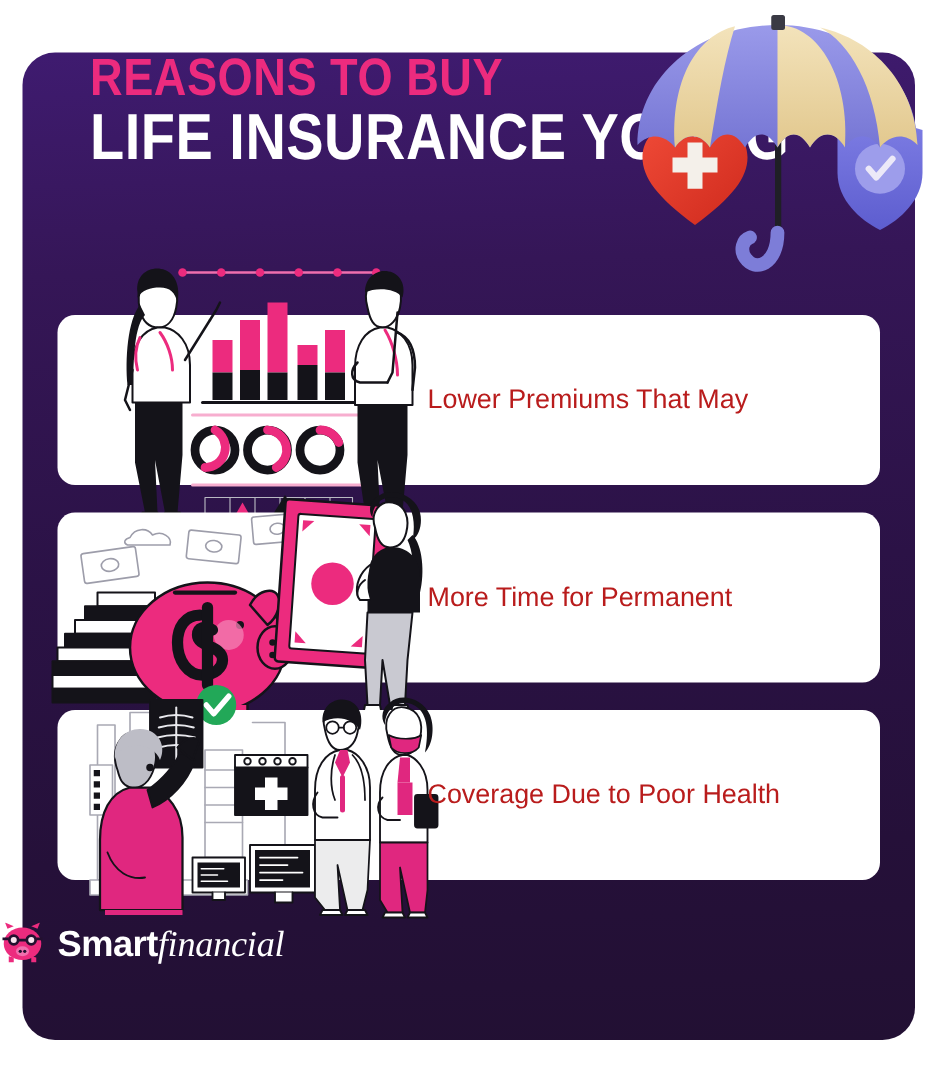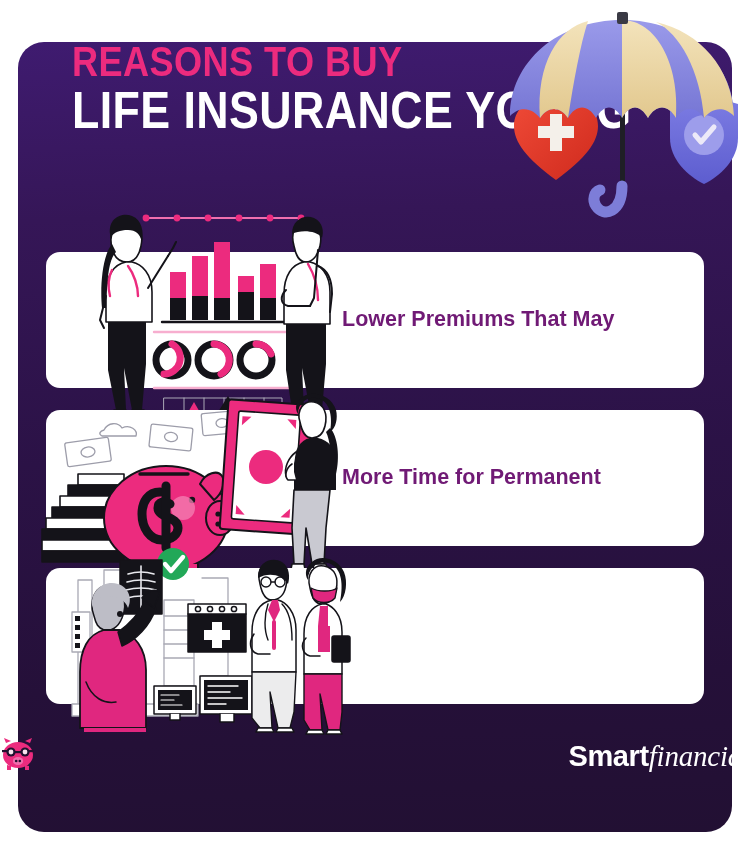--- a/index.html
+++ b/index.html
@@ -50,42 +50,42 @@
   .card-1 { left: 46px; top: 252px; width: 658px; height: 136px; }
   .card-2 { left: 46px; top: 410px; width: 658px; height: 136px; }
   .card-3 { left: 46px; top: 568px; width: 658px; height: 136px; }
 
   .card-text {
     position: absolute;
     left: 296px;
     top: 50%;
     transform: translateY(-50%);
     width: 350px;
-    color: #701a75;
+    color: #b91c1c;
     font-size: 21.5px;
     line-height: 1.35;
-    font-weight: 700;
+    font-weight: 400;
   }
   .card-3 .card-text { left: 296px; }
 
   .illus {
     position: absolute;
     left: 0; top: 0;
     width: 300px; height: 136px;
     overflow: visible;
     pointer-events: none;
   }
   .illus svg { position: absolute; overflow: visible; }
 
   
   .logo {
     position: absolute;
     left: 0; right: 0;
     top: 738px;
-    display: flex; align-items: center; justify-content: space-between;
+    display: flex; align-items: center; justify-content: flex-start;
     gap: 10px;
     z-index: 30;
   }
   .logo-text { white-space: nowrap; }
   .logo-smart {
     color: #ffffff; font-size: 29px; font-weight: 700; letter-spacing: -0.4px;
   }
   .logo-fin {
     color: #ffffff; font-size: 29px; font-weight: 400; font-style: italic;
     font-family: "Liberation Serif", serif; letter-spacing: -0.2px;
@@ -437,20 +437,21 @@
             <path d="M264 86 C258 92 260 102 268 104 L278 104" stroke="#141319" stroke-width="1.5"></path>
             <rect x="290" y="84" width="18" height="26" rx="2" fill="#141319" stroke="#141319"></rect>
             <path d="M262 122 L262 168 L268 178 L280 178 L278 142 L286 178 L298 178 L300 160 L300 122 Z" fill="#e0277f" stroke="#141319" stroke-width="1.4"></path>
             <path d="M266 178 L264 182 L282 182 L280 178 Z" fill="#fff"></path>
             <path d="M286 178 L284 182 L300 182 L298 178 Z" fill="#fff"></path>
           </g>
         </g>
       </svg>
     </div>
     <div class="card-text">
+      <div>Coverage Due to Poor Health</div>
     </div>
   </div>
 
   <div class="logo">
     <span>
       <svg width="36" height="32" viewBox="0 0 36 32">
         <g fill="#ec2b7e">
           <path d="M6 5 L4 0 L11 3 Z"></path>
           <path d="M30 5 L32 0 L25 3 Z"></path>
           <ellipse cx="18" cy="17" rx="15" ry="13"></ellipse>

